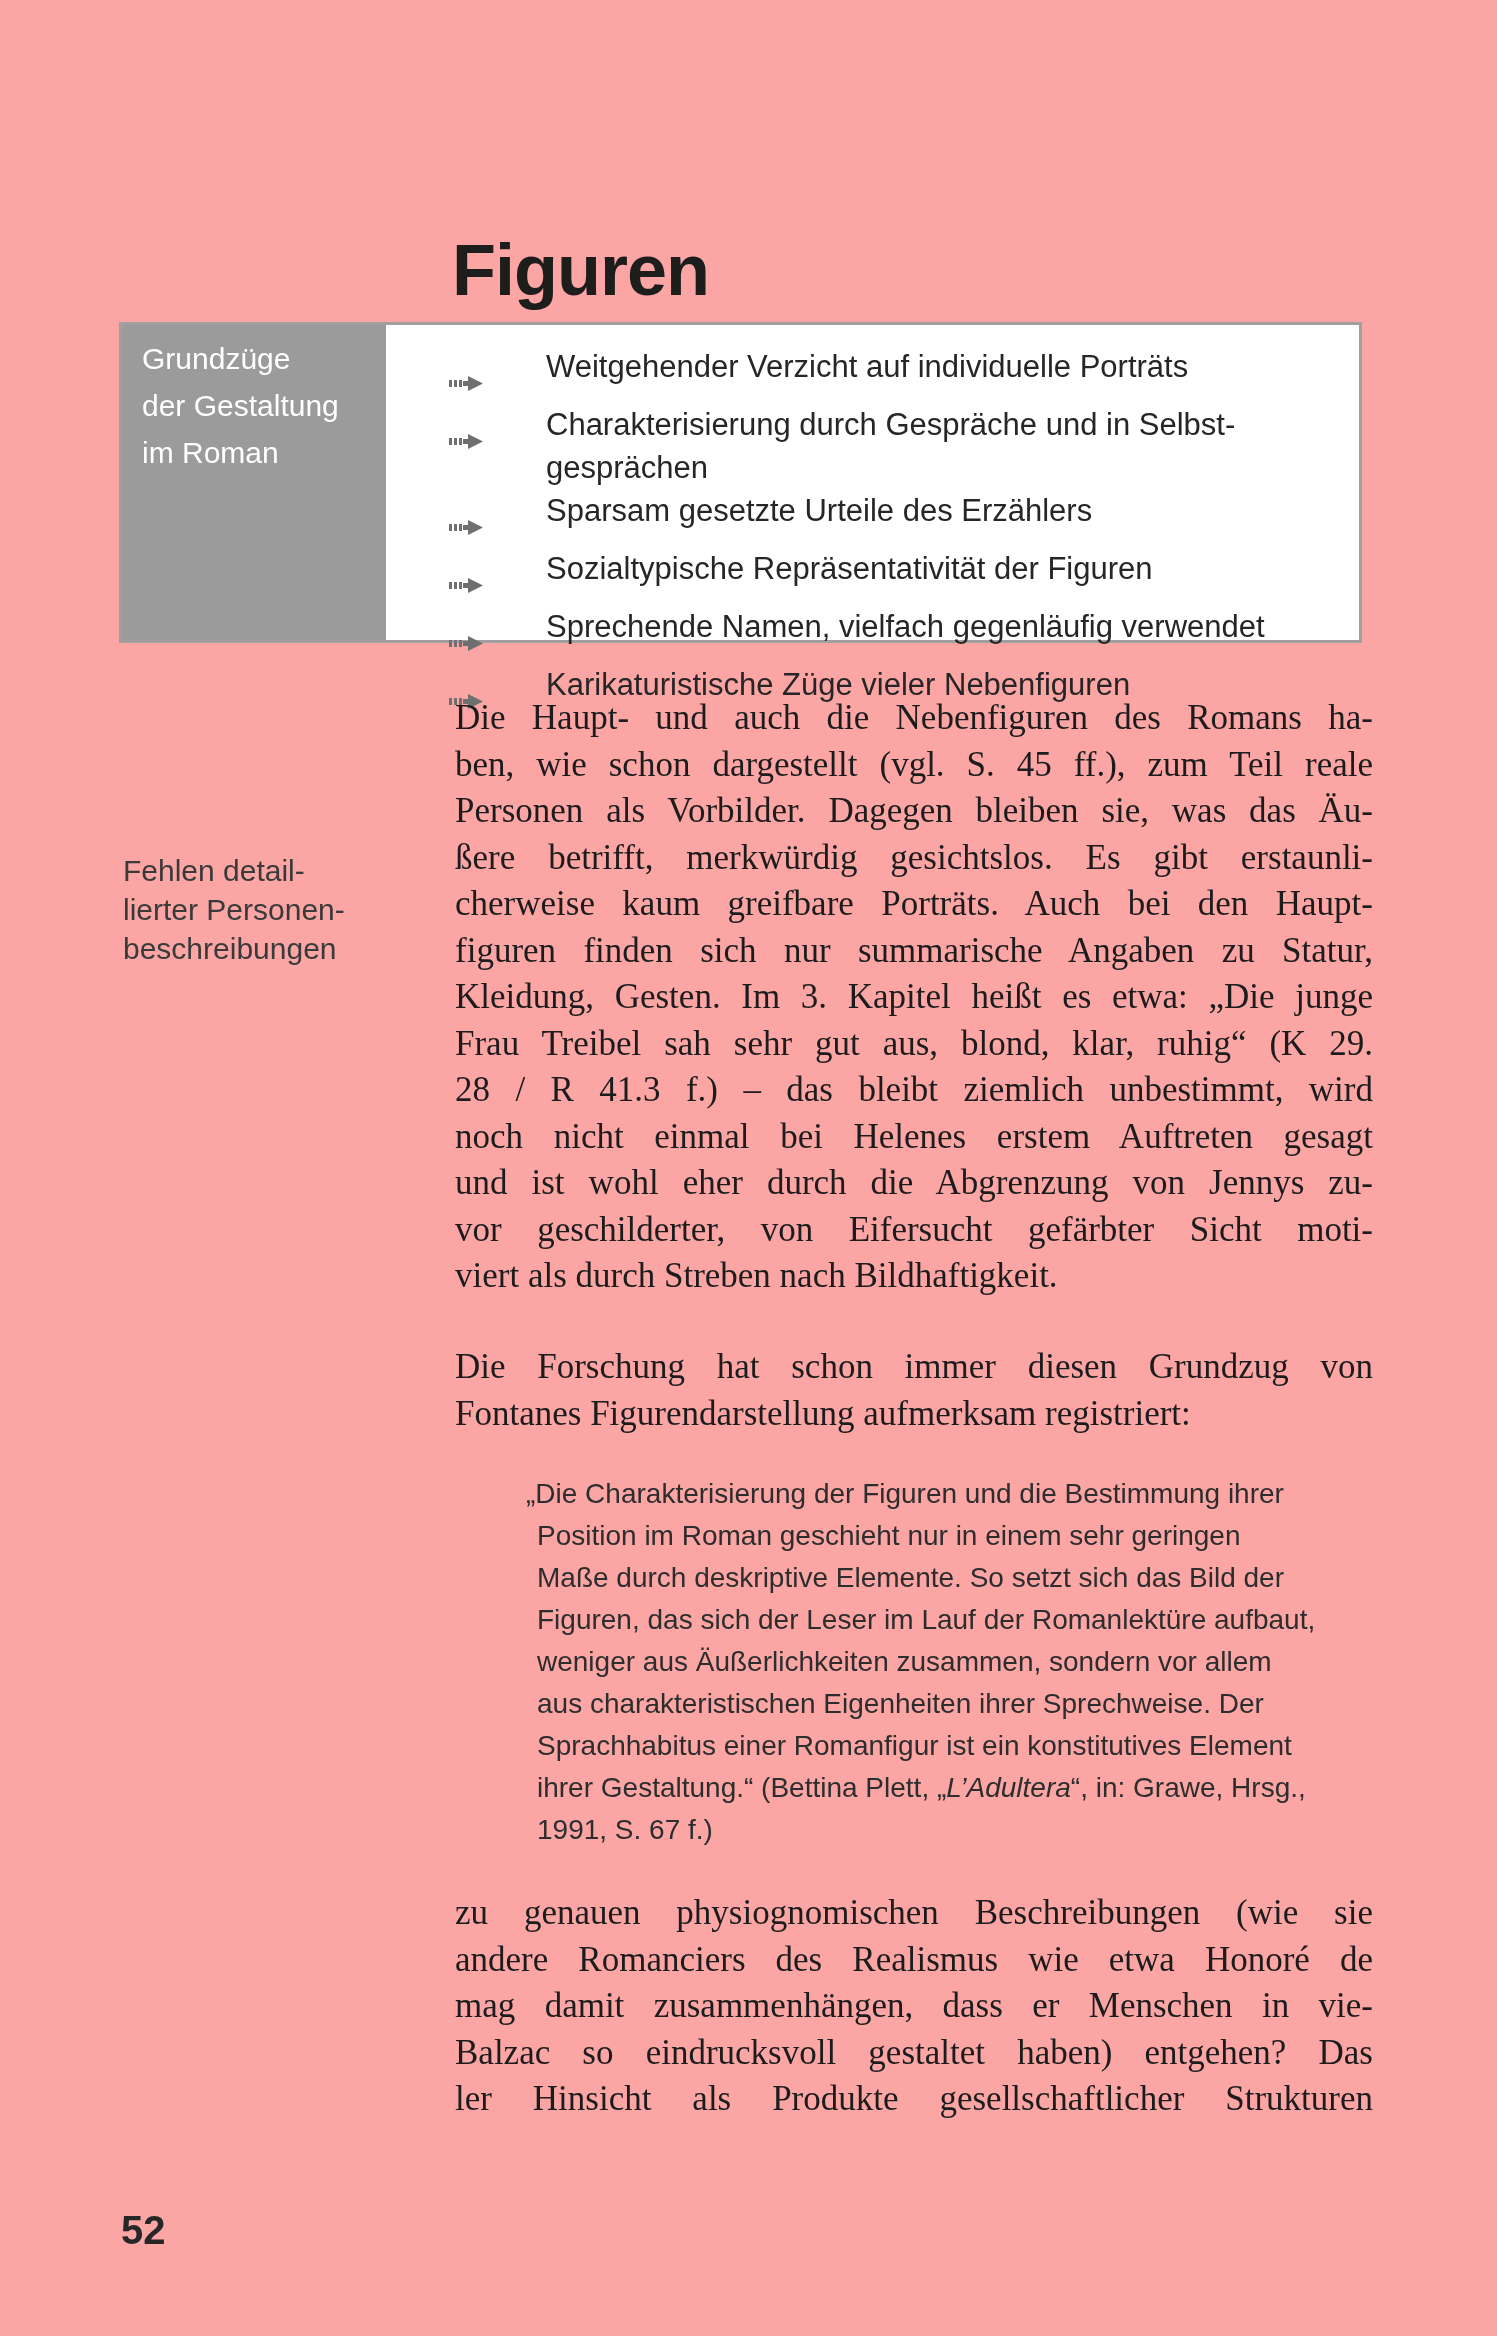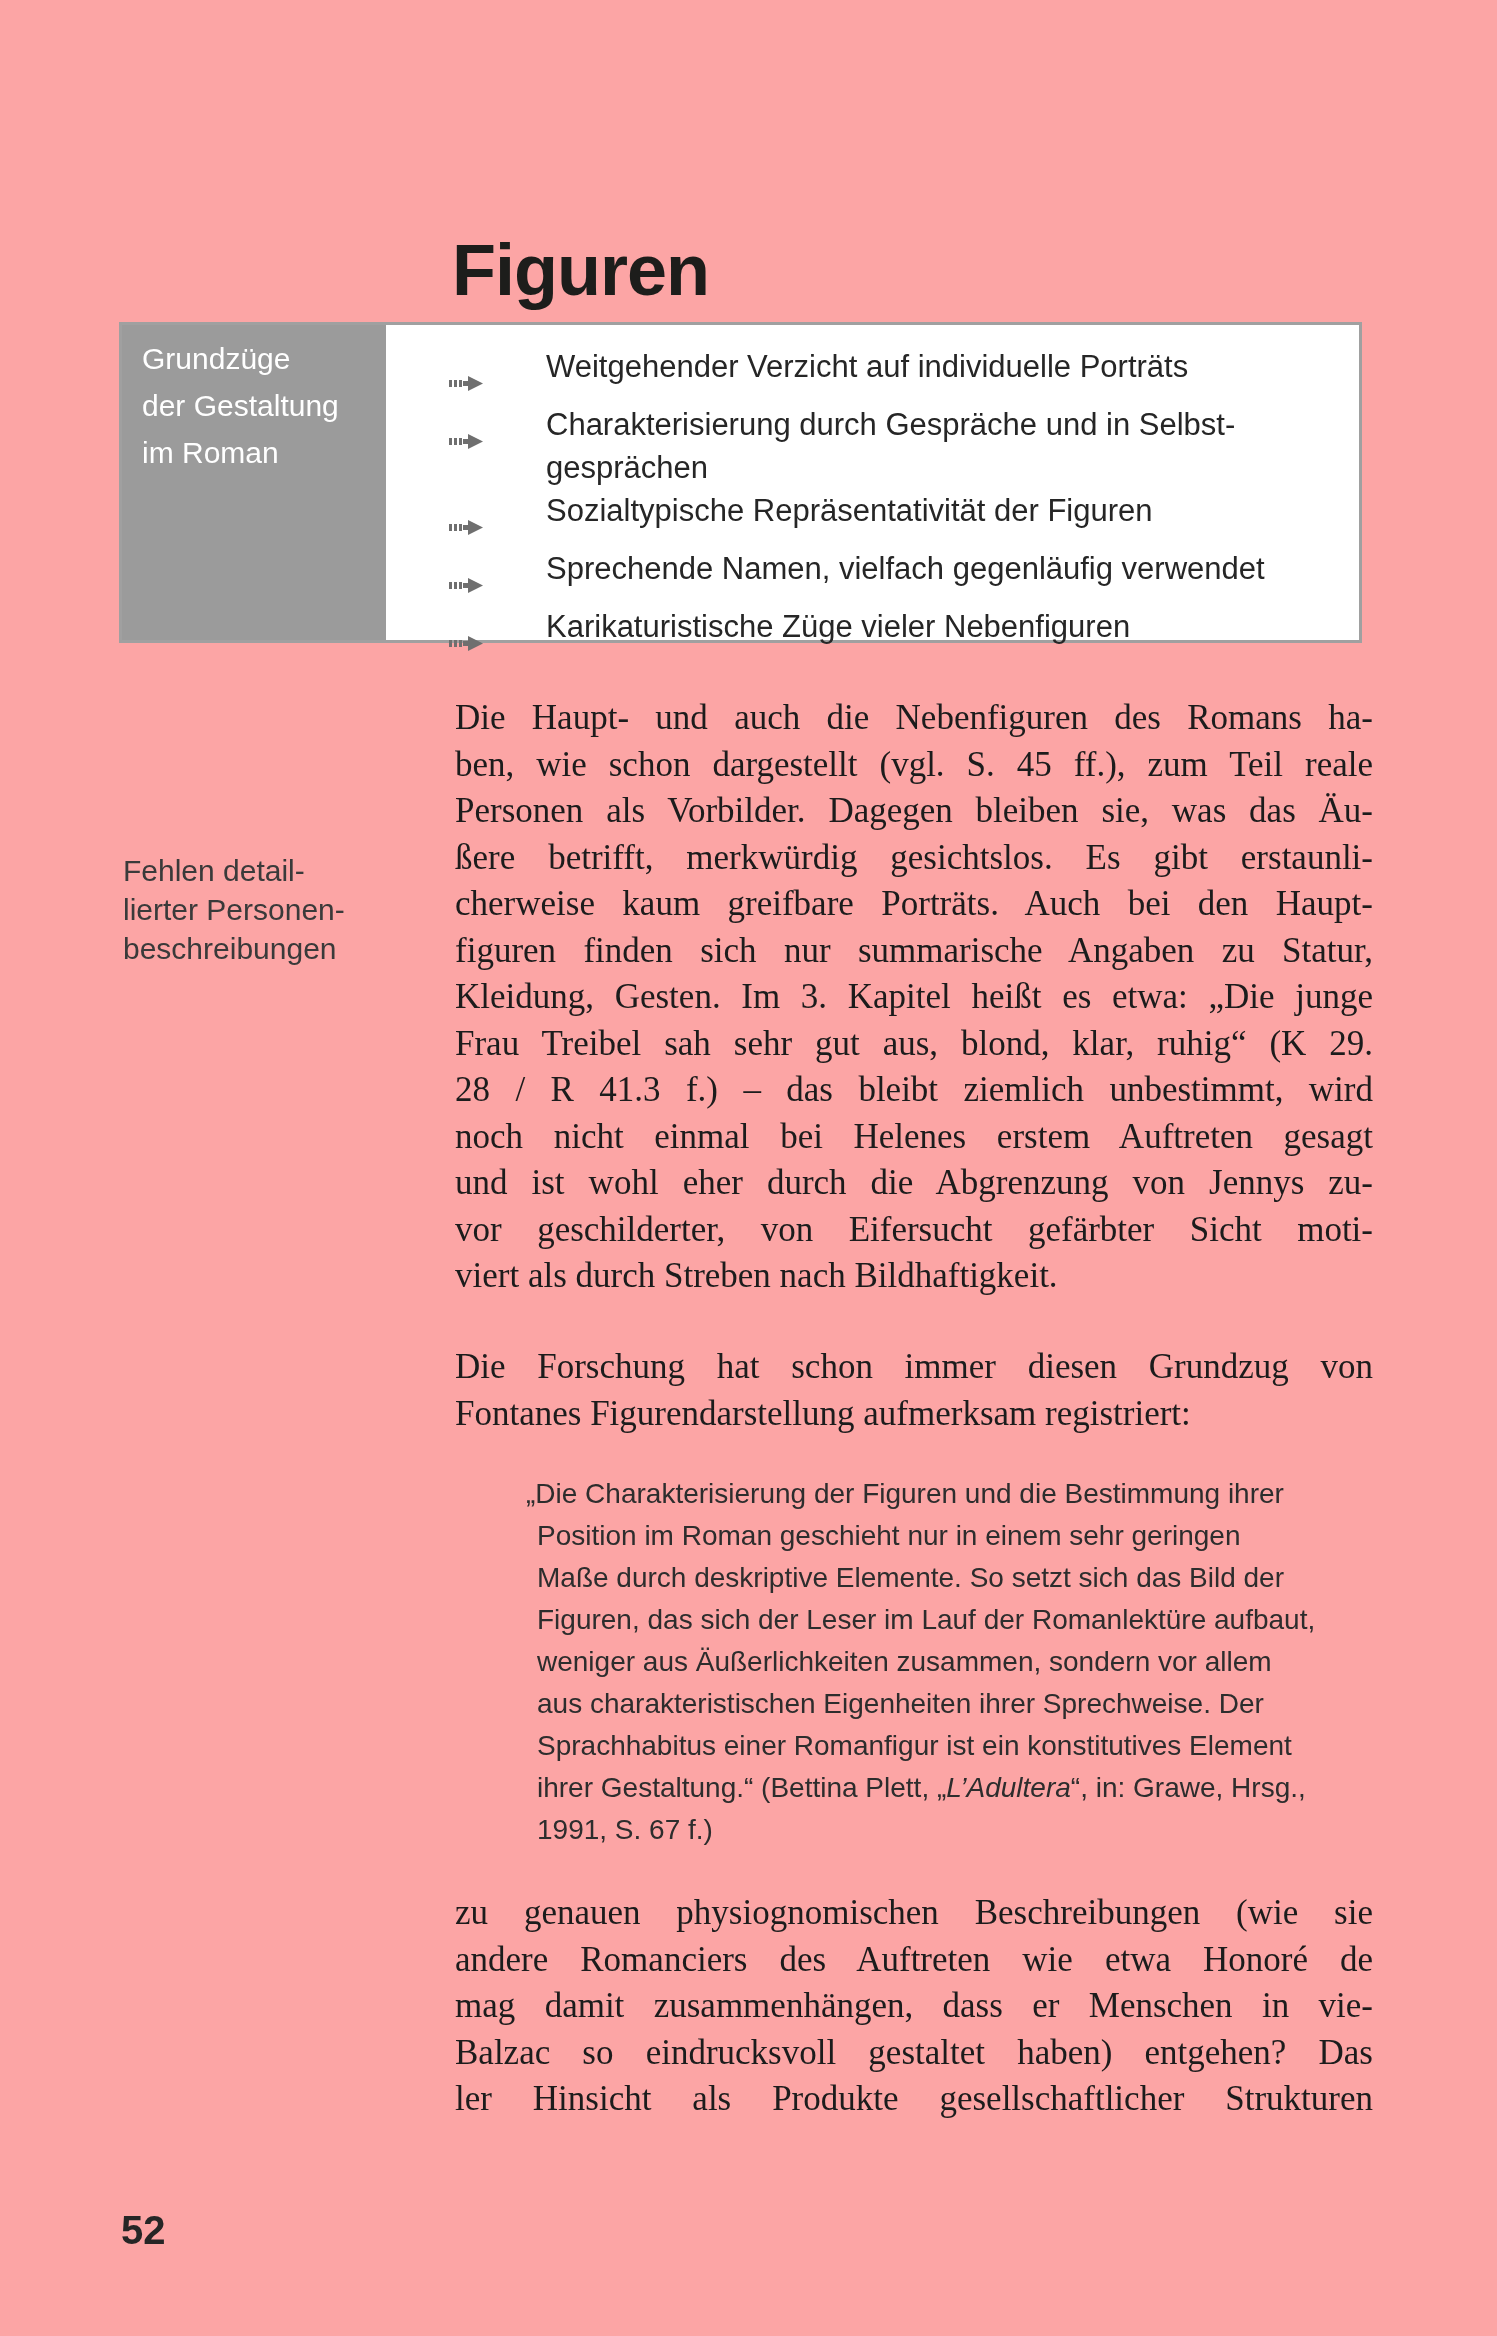--- a/index.html
+++ b/index.html
@@ -110,20 +110,36 @@
               <rect x="5" y="5" width="3" height="7"></rect>
               <rect x="10" y="5" width="3" height="7"></rect>
               <rect x="14" y="6" width="7" height="5"></rect>
               <polygon points="19,1 34,8.5 19,16"></polygon>
             </g>
           </svg>
         </span>
         <div class="item-text">
             <div class="tl">Charakterisierung durch Gespräche und in Selbst-</div>
             <div class="tl">gesprächen</div>
+          </div>
+      </div>
+      <div class="info-item">
+        <span class="arrow-cell">
+          <svg width="34" height="17" viewBox="0 0 34 17" aria-hidden="true">
+            <g fill="#6f6f6f">
+              <rect x="0" y="5" width="3" height="7"></rect>
+              <rect x="5" y="5" width="3" height="7"></rect>
+              <rect x="10" y="5" width="3" height="7"></rect>
+              <rect x="14" y="6" width="7" height="5"></rect>
+              <polygon points="19,1 34,8.5 19,16"></polygon>
+            </g>
+          </svg>
+        </span>
+        <div class="item-text">
+            <div class="tl">Sparsam gesetzte Urteile des Erzählers</div>
           </div>
       </div>
       <div class="info-item">
         <span class="arrow-cell">
           <svg width="34" height="17" viewBox="0 0 34 17" aria-hidden="true">
             <g fill="#6f6f6f">
               <rect x="0" y="5" width="3" height="7"></rect>
               <rect x="5" y="5" width="3" height="7"></rect>
               <rect x="10" y="5" width="3" height="7"></rect>
               <rect x="14" y="6" width="7" height="5"></rect>
@@ -204,21 +220,21 @@
       <div class="tl">Figuren, das sich der Leser im Lauf der Romanlektüre aufbaut,</div>
       <div class="tl">weniger aus Äußerlichkeiten zusammen, sondern vor allem</div>
       <div class="tl">aus charakteristischen Eigenheiten ihrer Sprechweise. Der</div>
       <div class="tl">Sprachhabitus einer Romanfigur ist ein konstitutives Element</div>
       <div class="tl">ihrer Gestaltung.“ (Bettina Plett, „<i>L’Adultera</i>“, in: Grawe, Hrsg.,</div>
       <div class="tl">1991, S. 67 f.)</div>
     </div>
 
   <div class="bodycol para3">
       <div class="jl">zu genauen physiognomischen Beschreibungen (wie sie</div>
-      <div class="jl">andere Romanciers des Auftreten wie etwa Honoré de</div>
+      <div class="jl">andere Romanciers des Realismus wie etwa Honoré de</div>
       <div class="jl">mag damit zusammenhängen, dass er Menschen in vie-</div>
       <div class="jl">Balzac so eindrucksvoll gestaltet haben) entgehen? Das</div>
       <div class="jl">ler Hinsicht als Produkte gesellschaftlicher Strukturen</div>
     </div>
 
   <div class="page-number">52</div>
 
 </div>
 
 </body></html>

